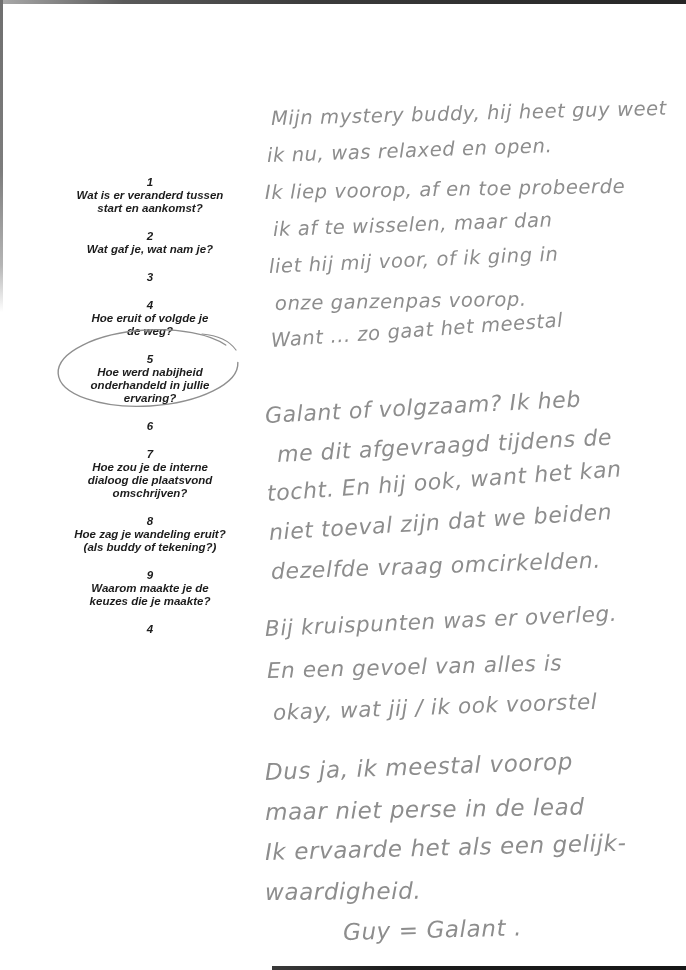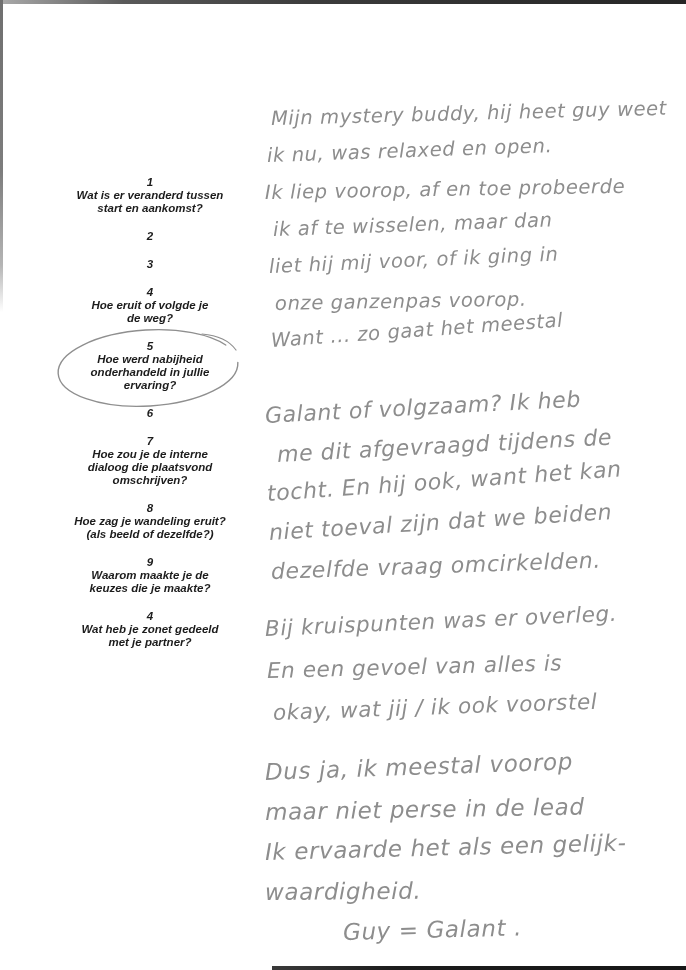--- a/index.html
+++ b/index.html
@@ -70,20 +70,21 @@
   <div class="scan-bar-bottom"></div>
 
   <div class="questions">
     <div class="q">
       <div class="q-num">1</div>
       <div class="q-text">Wat is er veranderd tussen
 start en aankomst?</div>
     </div>
     <div class="q">
       <div class="q-num">2</div>
+      <div class="q-text">Wat gaf je, wat nam je?</div>
     </div>
     <div class="q">
       <div class="q-num">3</div>
     </div>
     <div class="q">
       <div class="q-num">4</div>
       <div class="q-text">Hoe eruit of volgde je
 de weg?</div>
     </div>
     <div class="q">
@@ -97,31 +98,29 @@
     </div>
     <div class="q">
       <div class="q-num">7</div>
       <div class="q-text">Hoe zou je de interne
 dialoog die plaatsvond
 omschrijven?</div>
     </div>
     <div class="q">
       <div class="q-num">8</div>
       <div class="q-text">Hoe zag je wandeling eruit?
-(als beeld of dezelfde?)</div>
+(als buddy of tekening?)</div>
     </div>
     <div class="q">
       <div class="q-num">9</div>
       <div class="q-text">Waarom maakte je de
 keuzes die je maakte?</div>
     </div>
     <div class="q">
       <div class="q-num">4</div>
-      <div class="q-text">Wat heb je zonet gedeeld
-met je partner?</div>
     </div>
   </div>
 
   <svg class="circle-annotation" viewBox="0 0 196 86" xmlns="http://www.w3.org/2000/svg">
     <ellipse cx="96" cy="42" rx="90" ry="38" fill="none" stroke="#8f8f8f" stroke-width="1.4" stroke-linecap="round" stroke-dasharray="396 26" transform="rotate(-3.5 96 42)"></ellipse>
     <path d="M 150 8 q 24 2 34 16" fill="none" stroke="#8f8f8f" stroke-width="1.2" stroke-linecap="round"></path>
   </svg>
 
   <div class="hw">
 

